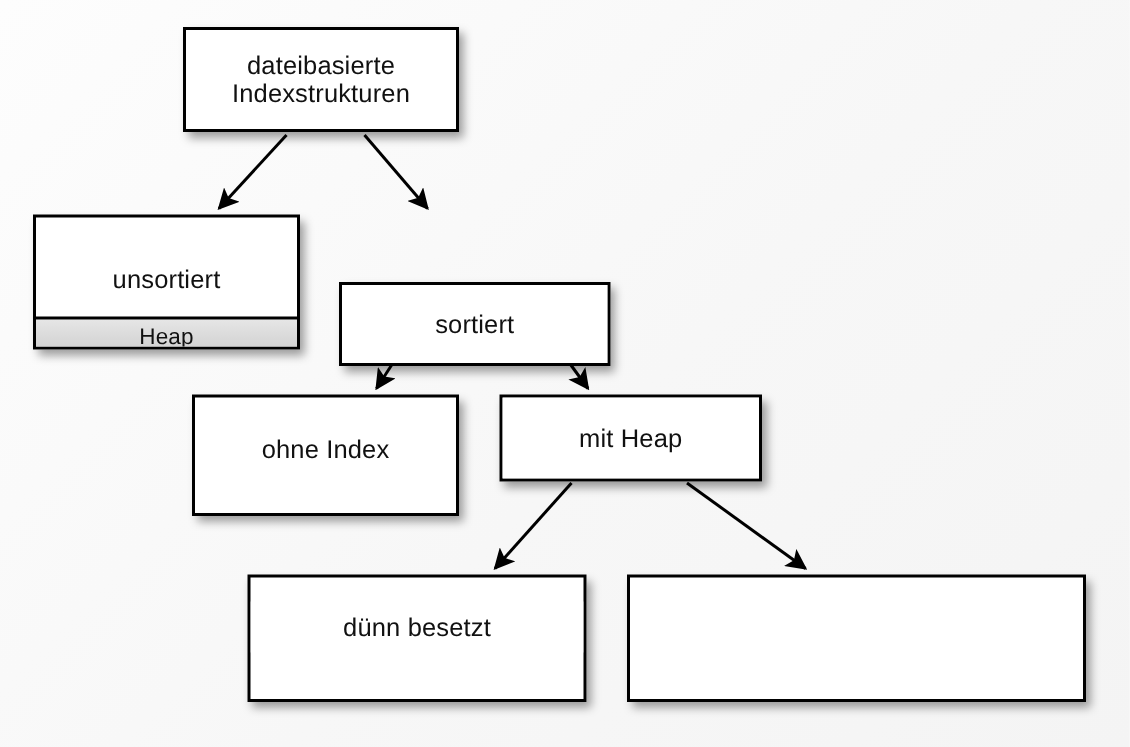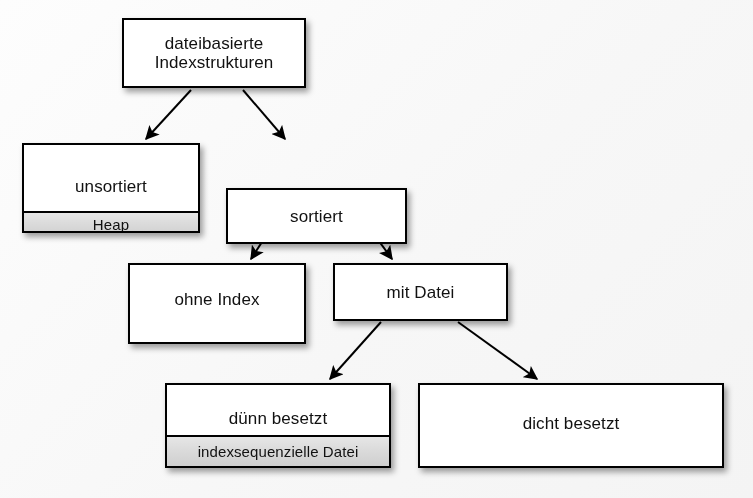--- a/index.html
+++ b/index.html
@@ -95,24 +95,22 @@
         <div class="node-title" style="height: 50px;">unsortiert</div>
         <div class="node-sub" style="height: 40px;">Heap</div>
       </div>
       <div class="node" style="left: 226px; top: 143px; width: 181px; height: 56px; margin-top: 45px;">
         <div class="node-title">sortiert</div>
       </div>
       <div class="node split" style="left: 128px; top: 263px; width: 178px; height: 81px;">
         <div class="node-title" style="height: 37px;">ohne Index</div>
       </div>
       <div class="node" style="left: 333px; top: 263px; width: 175px; height: 58px;">
-        <div class="node-title">mit Datei</div>
+        <div class="node-title">mit Heap</div>
       </div>
       <div class="node split" style="left: 165px; top: 383px; width: 226px; height: 85px;">
         <div class="node-title" style="height: 34px;">dünn besetzt</div>
-        <div class="node-sub" style="height: 40px;">indexsequenzielle Datei</div>
       </div>
       <div class="node split" style="left: 418px; top: 383px; width: 306px; height: 85px;">
-        <div class="node-title" style="height: 45px;">dicht besetzt</div>
       </div>
     </div>
 
 </div>
 
 </body></html>

